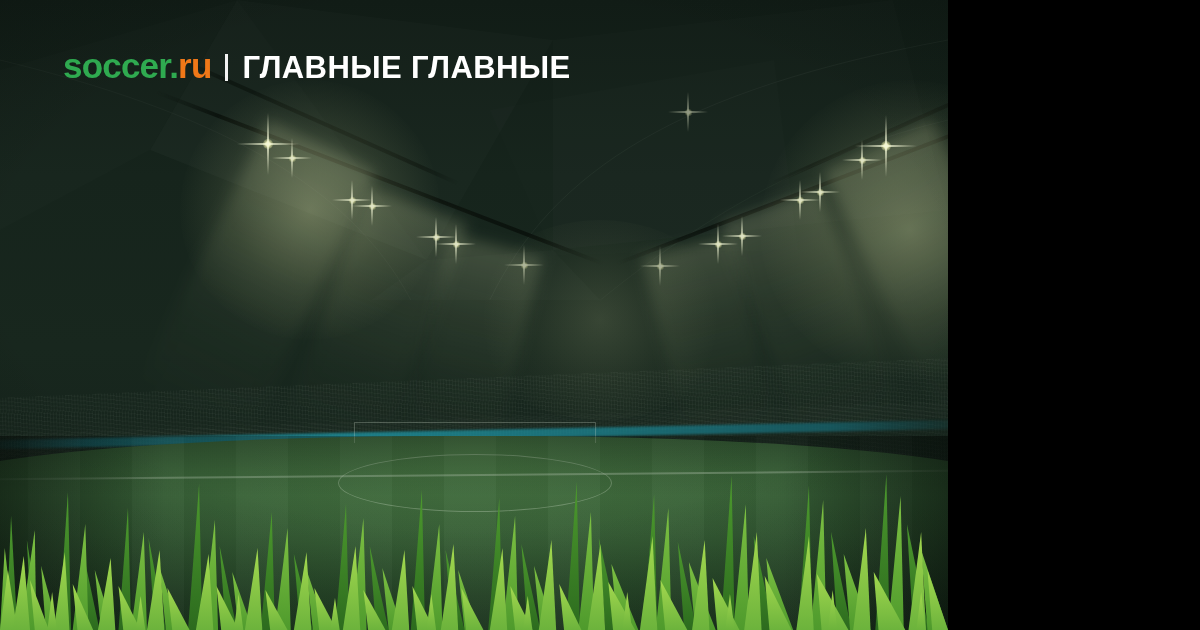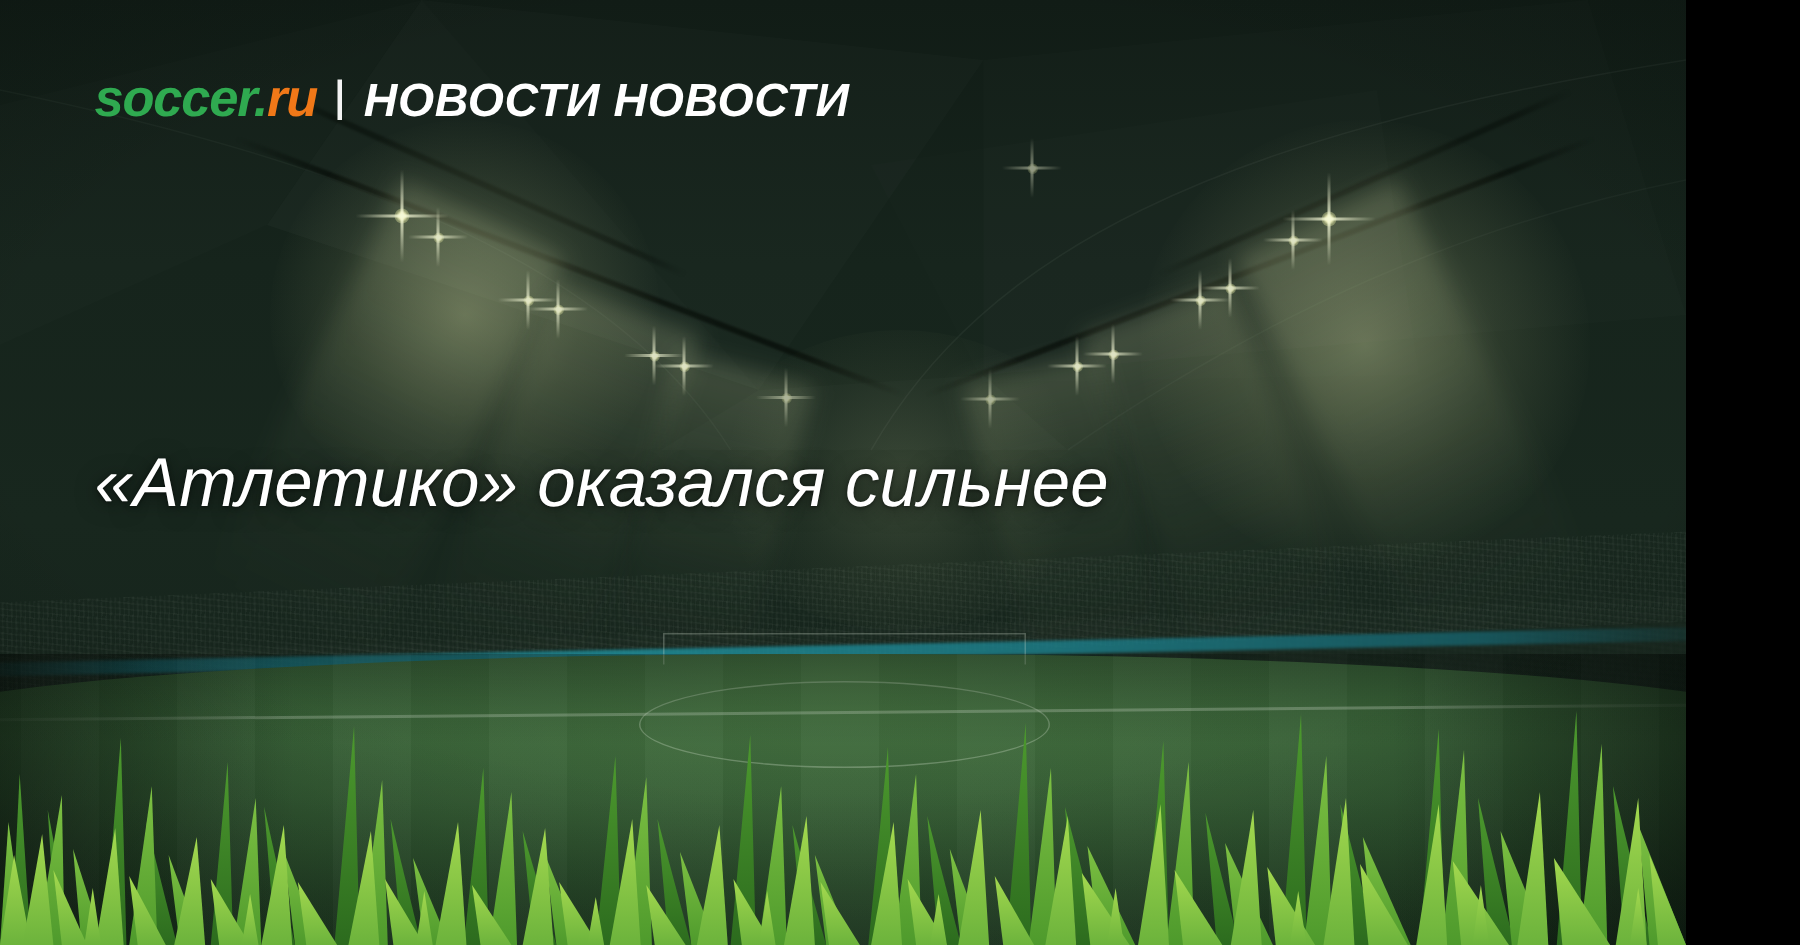--- a/index.html
+++ b/index.html
@@ -7,26 +7,25 @@
     margin: 0;
     padding: 0;
     background: #000;
   }
   body {
     font-family: "Liberation Sans", "DejaVu Sans", sans-serif;
   }
 
   .card {
     position: relative;
-    width: 1124px;
+    width: 948px;
     height: 630px;
     overflow: hidden;
     background: #404040;
     user-select: none;
-    font-style: italic;
   }
 
   
   .bg-layer {
     position: absolute;
     inset: 0;
     pointer-events: none;
   }
 
   
@@ -335,25 +334,24 @@
     <div class="halfway"></div>
     <div class="centre-circle"></div>
     <div class="pitch-vignette"></div>
   </div>
 
   <div class="bg-layer scene-vignette"></div>
 
   <div class="header">
     <span class="logo"><span class="word">soccer</span><span class="dot">.</span><span class="tld">ru</span></span>
     <span class="divider"></span>
-    <span class="section-title">НОВОСТИ НОВОСТИ</span>
+    <span class="section-title">ГЛАВНЫЕ ГЛАВНЫЕ</span>
   </div>
 
   <h1 class="headline">
-    <span class="ln">«Атлетико» оказался сильнее</span>
   </h1>
 
   <div class="grass">
     <svg viewBox="0 0 1200 210" preserveAspectRatio="none">
       <defs>
         <linearGradient id="gDark" x1="0" y1="0" x2="0" y2="1">
           <stop offset="0%" stop-color="#4d9a2e"></stop>
           <stop offset="100%" stop-color="#2c6b1e"></stop>
         </linearGradient>
         <linearGradient id="gMid" x1="0" y1="0" x2="0" y2="1">

